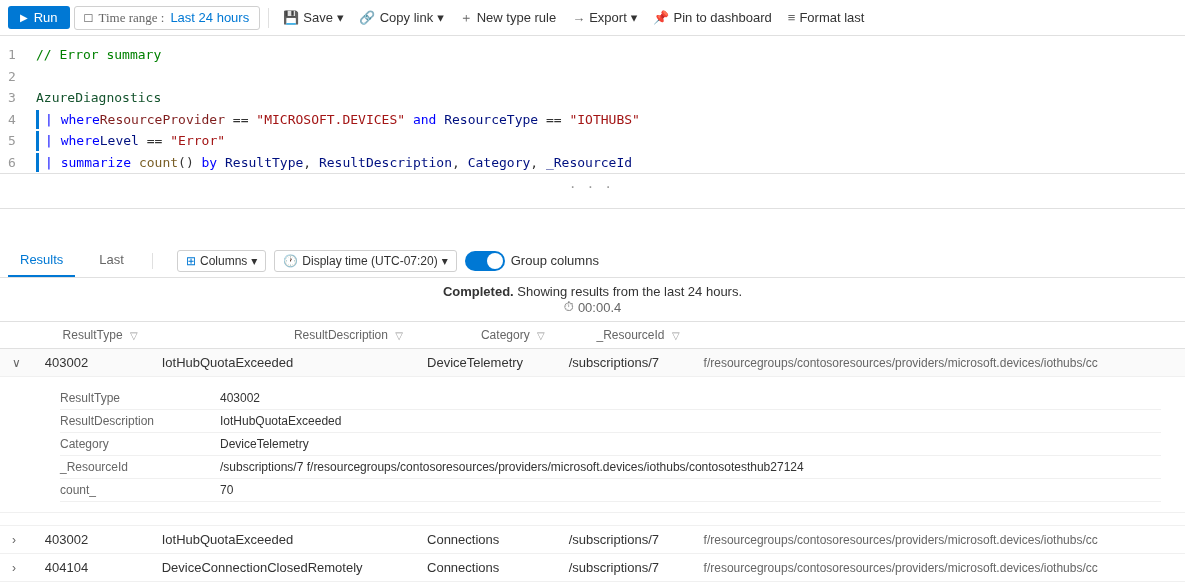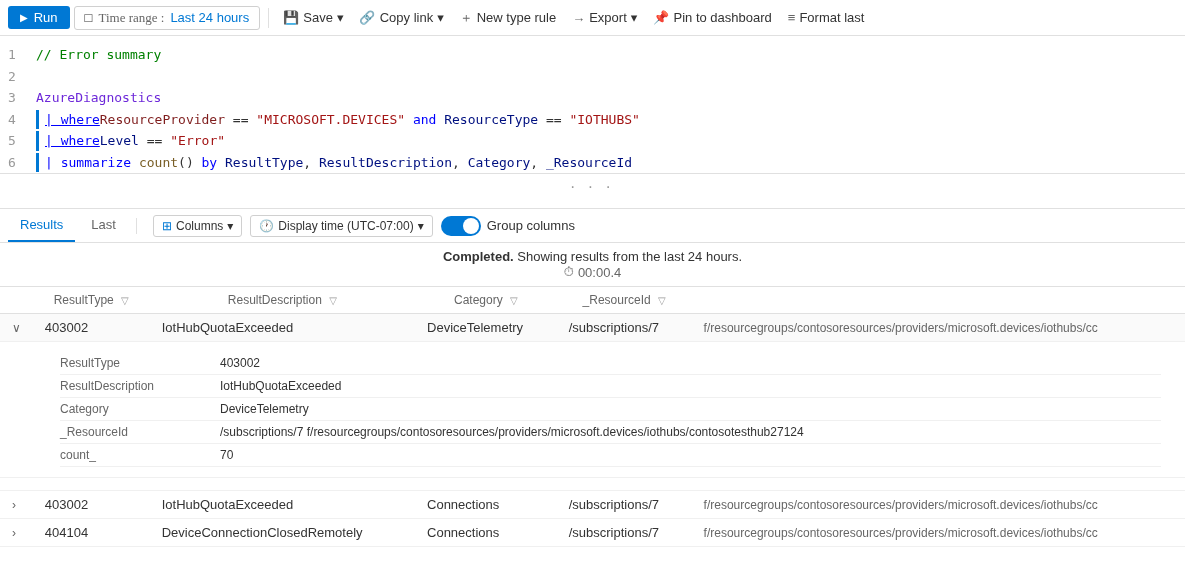--- a/index.html
+++ b/index.html
@@ -36,32 +36,32 @@
     .query-editor {
       background: #fff; border-bottom: 1px solid #e0e0e0;
       padding: 8px 0; min-height: 110px; position: relative;
     }
     .query-line {
       display: flex; align-items: flex-start;
       padding: 1px 8px; line-height: 1.5; font-family: 'Consolas', monospace; font-size: 13px;
     }
     .line-num { color: #999; min-width: 20px; margin-right: 8px; user-select: none; }
     .kw-comment { color: #008000; }
-    .kw-entity { color: #6d28d9; }
-    .kw-keyword { color: #0000ff; text-decoration: underline; }
+    .kw-entity { color: #14532d; }
+    .kw-keyword { color: #0000ff; }
     .bar-left { width: 3px; background: #0078d4; margin-right: 6px; flex-shrink: 0; align-self: stretch; }
     .drag-handle {
       text-align: center; color: #999; padding: 4px 0; cursor: row-resize;
       border-top: 1px solid #e0e0e0; font-size: 16px; letter-spacing: 4px;
     }
 
     
     .results-tabs {
       display: flex; align-items: center; padding: 0 8px;
-      border-bottom: 1px solid #e0e0e0; background: #fff; gap: 4px;
+      border-bottom: 1px solid #e0e0e0; background: #fff; gap: 12px; margin-top: 35px;
     }
     .tab {
       padding: 8px 12px; cursor: pointer; border-bottom: 2px solid transparent;
       font-size: 13px; color: #666;
     }
     .tab.active { color: #0078d4; border-bottom: 2px solid #0078d4; font-weight: 500; }
     .tab-divider { width: 1px; height: 16px; background: #e0e0e0; margin: 0 4px; }
     .results-toolbar {
       display: flex; align-items: center; gap: 8px; margin-left: 8px; flex: 1;
     }
@@ -89,21 +89,21 @@
       display: flex; justify-content: space-between; align-items: center;
       background: #fff;
       flex-direction: column;
     }
     .status-completed { font-weight: 600; }
     .status-time { color: #666; display: flex; align-items: center; gap: 4px; }
 
     
     .results-table { width: 100%; border-collapse: collapse; }
     .results-table th {
-      text-align: center; padding: 6px 12px; color: #666;
+      text-align: right; padding: 6px 12px; color: #666;
       border-bottom: 1px solid #e0e0e0; font-weight: 400;
       background: #fff; font-size: 12px; position: relative;
     }
     .results-table th .filter-icon { color: #999; font-size: 10px; margin-left: 4px; }
     .results-table td { padding: 6px 12px; border-bottom: 1px solid #f0f0f0; font-size: 13px; }
     .col-expand { width: 28px; padding: 6px 4px 6px 8px; }
     .expand-btn { cursor: pointer; color: #666; background: none; border: none; font-size: 12px; }
     .row-expanded { background: #fafafa; }
     .expanded-details { padding: 4px 12px 4px 48px; }
     .detail-row { display: flex; padding: 4px 0; border-bottom: 1px solid #f0f0f0; }
@@ -203,21 +203,21 @@
   </div>
   <div class="tab-divider"></div>
   <div class="results-toolbar">
     <button class="results-toolbar-btn">
       <span style="color:#0078d4">⊞</span>
       <span>Columns</span>
       <span>▾</span>
     </button>
     <button class="results-toolbar-btn">
       <span>🕐</span>
-      <span>Display time (UTC-07:00)</span>
+      <span>Display time (UTC-07:20)</span>
       <span>▾</span>
     </button>
     <div class="toggle-wrapper">
       <div class="toggle on">
         <div class="toggle-thumb"></div>
       </div>
       <span>Group columns</span>
     </div>
   </div>
 </div>

